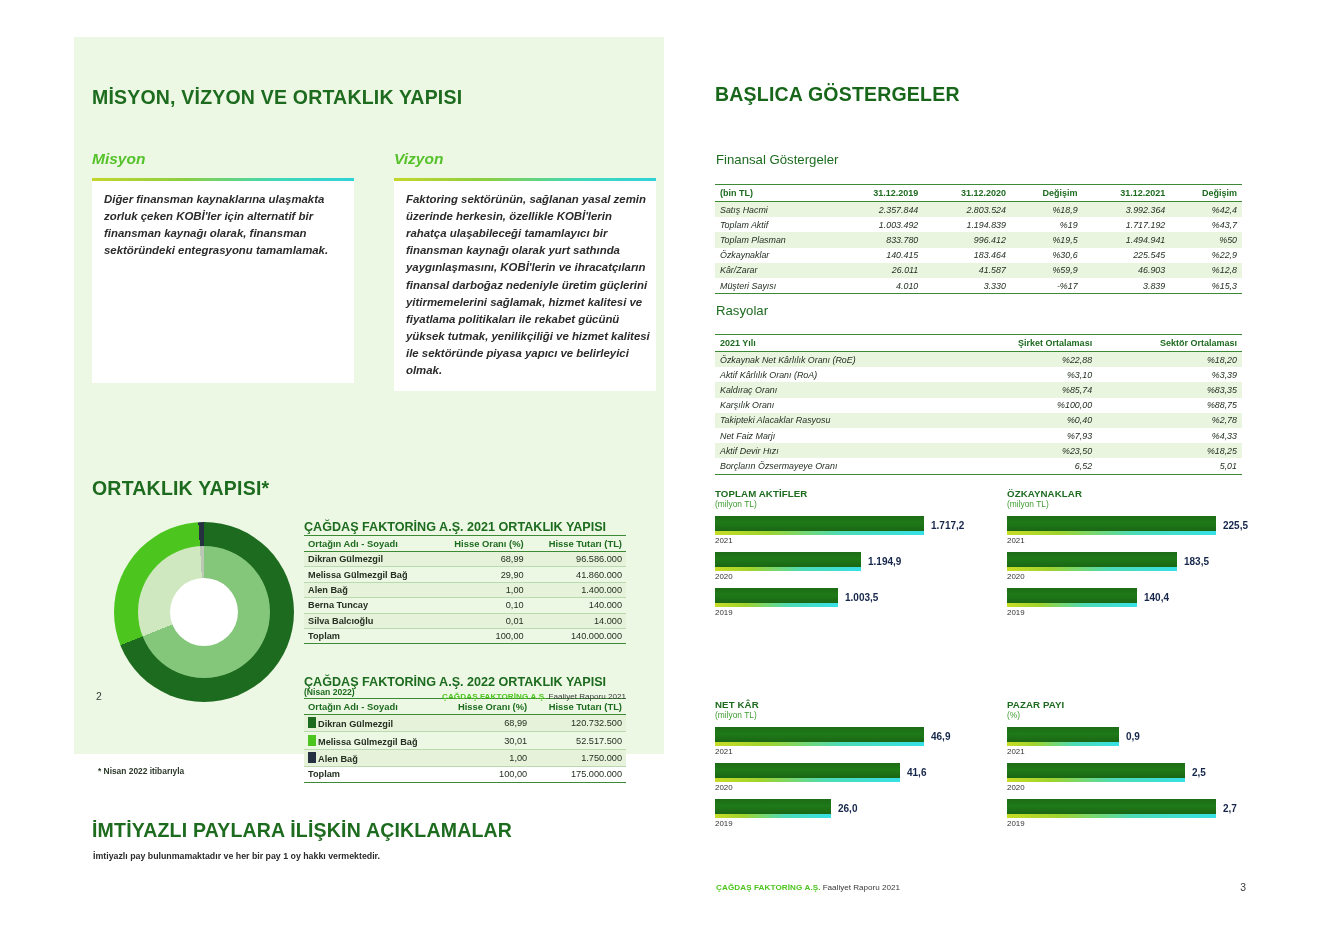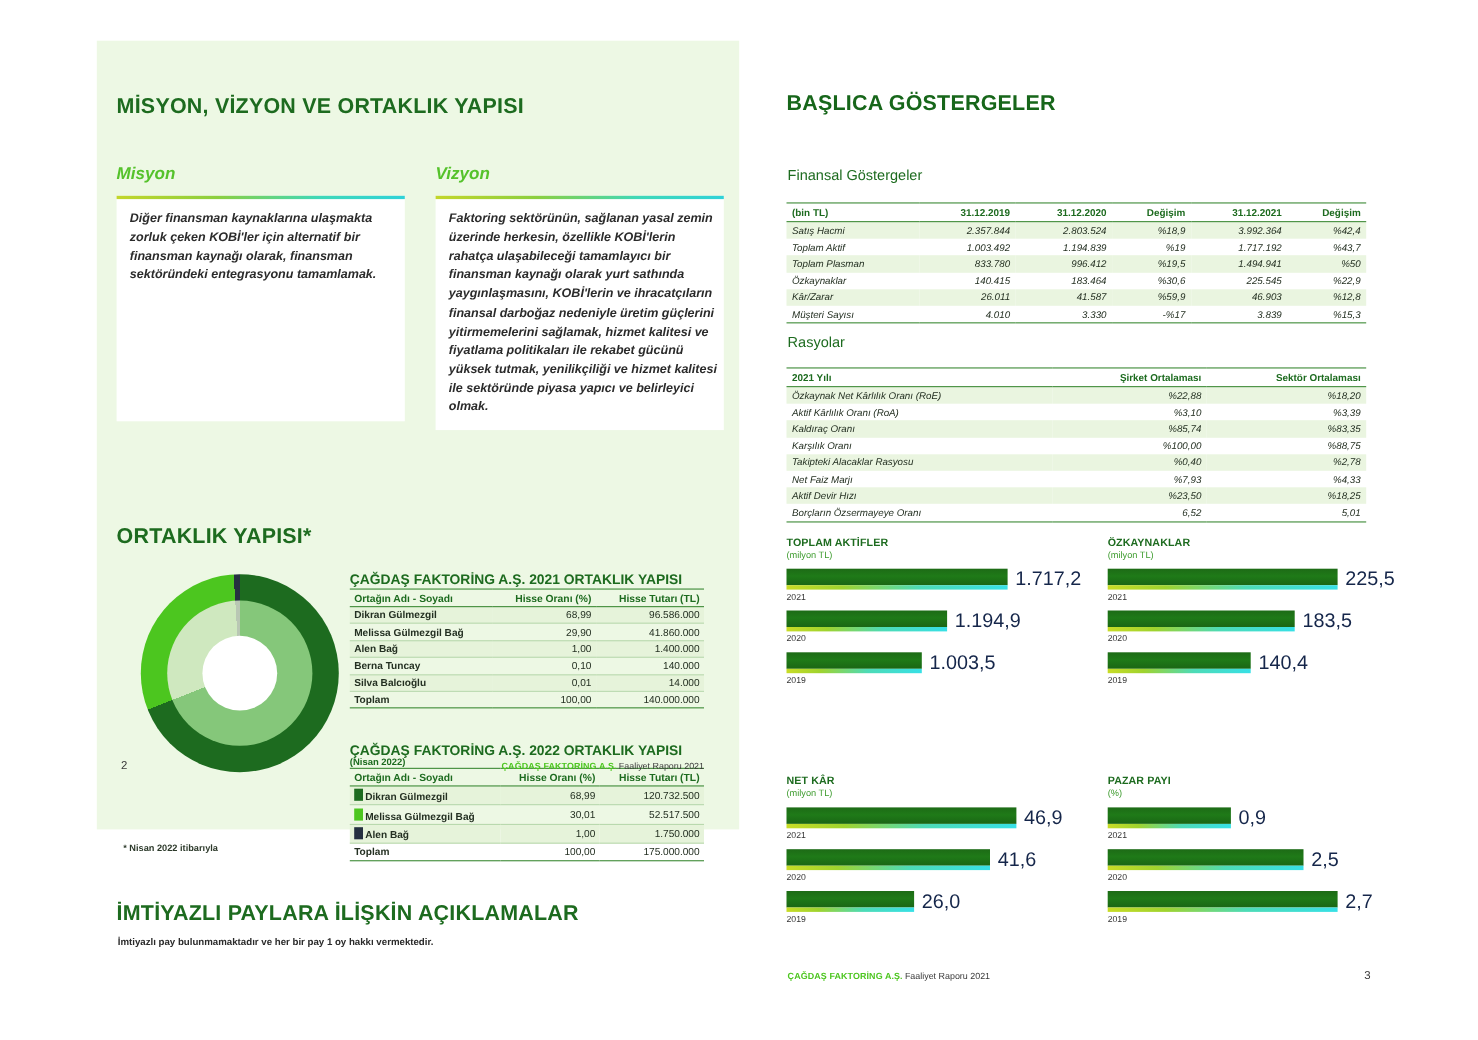--- a/index.html
+++ b/index.html
@@ -7,21 +7,21 @@
     width:1344px;height:945px;
     background:#ffffff;
     font-family:"Liberation Sans", sans-serif;
     overflow:hidden;
     position:relative;
   }
   .spread{position:absolute;inset:0;display:flex;}
 
   
   .page-left{
-    position:absolute;left:88px;top:37px;width:590px;height:717px;
+    position:absolute;left:74px;top:37px;width:590px;height:717px;
     background:#edf8e4;
   }
   .page-right{
     position:absolute;left:672px;top:0;width:672px;height:945px;
     background:#ffffff;
     padding-left:26px;
   }
 
   .lp-inner{position:absolute;left:18px;top:0;width:552px;height:100%;}
 
@@ -31,21 +31,21 @@
     color:#1d6b1f;
   }
   h1.section-title.dark{color:#17661a;}
 
   .sub-head{
     font-size:15.5px;font-weight:bold;font-style:italic;
     color:#55c22b;
   }
 
   
-  .mv-row{display:flex;gap:28px;}
+  .mv-row{display:flex;gap:40px;}
   .mv-col{width:262px;}
   .mv-box{
     background:#ffffff;
     border-top:3px solid transparent;
     border-image:linear-gradient(90deg,#c3d62a 0%,#8ccf3f 35%,#3fd8b8 70%,#2fd2d8 100%) 1;
     padding:10px 4px 12px 12px;
     box-sizing:border-box;
   }
   .mv-box p{
     margin:0;
@@ -140,21 +140,21 @@
   .bar-outer{position:relative;height:19px;}
   .bar-body{
     height:15px;
     background:linear-gradient(180deg,#1d6b16 0%,#1f7a18 45%,#1a6614 100%);
   }
   .bar-underline{
     height:4px;
     background:linear-gradient(90deg,#c8dc26 0%,#9fd32e 25%,#4ddbb6 60%,#37e0e6 100%);
   }
   .bar-val{
-    font-size:18px;font-weight:normal;color:#15264a;margin-left:7px;white-space:nowrap;
+    font-size:10px;font-weight:bold;color:#15264a;margin-left:7px;white-space:nowrap;
   }
   .bar-year{font-size:7.9px;color:#333;margin-top:1px;}
 </style>
 </head>
 <body>
 
 <div class="spread">
 
   <div class="page-left">
     <div class="lp-inner">

